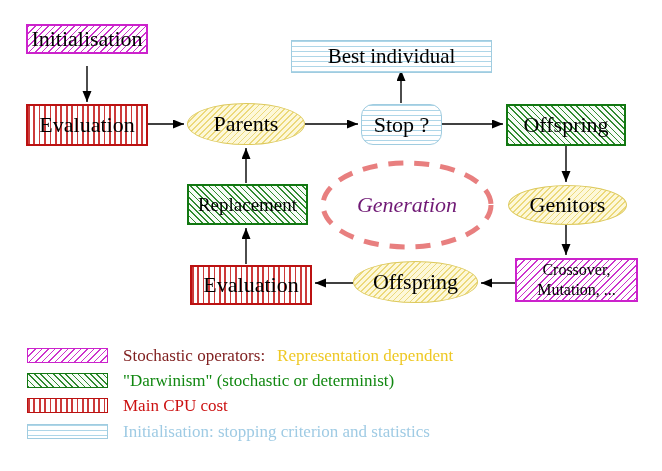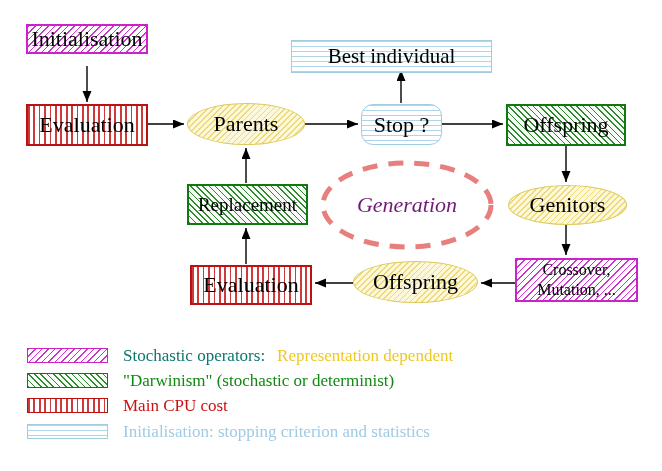--- a/index.html
+++ b/index.html
@@ -51,21 +51,21 @@
     left:323px; top:184px; width:168px; height:42px; font-size:22px;
     color:#701a75; z-index:2;font-style:italic;
   }
   
   .legend-row{
     position:absolute;left:27px;z-index:2;display:flex;align-items:center;
     height:19px;font-size:17px;white-space:nowrap;
   }
   .swatch{width:81px;height:15px;box-sizing:border-box;margin-right:15px;flex:0 0 auto;}
   .swatch.magenta-hatch,.swatch.green-hatch,.swatch.red-stripes{border-width:1.5px;}
-  .t-magenta{color:#0f766e;}
+  .t-magenta{color:#7f1d1d;}
   .t-yellow {color:#eec824;margin-left:12px;}
   .t-green  {color:#118811;}
   .t-red    {color:#cc1111;}
   .t-cyan   {color:#9fcbe4;}
 </style>
 </head>
 <body>
 
 <div class="stage">
 

